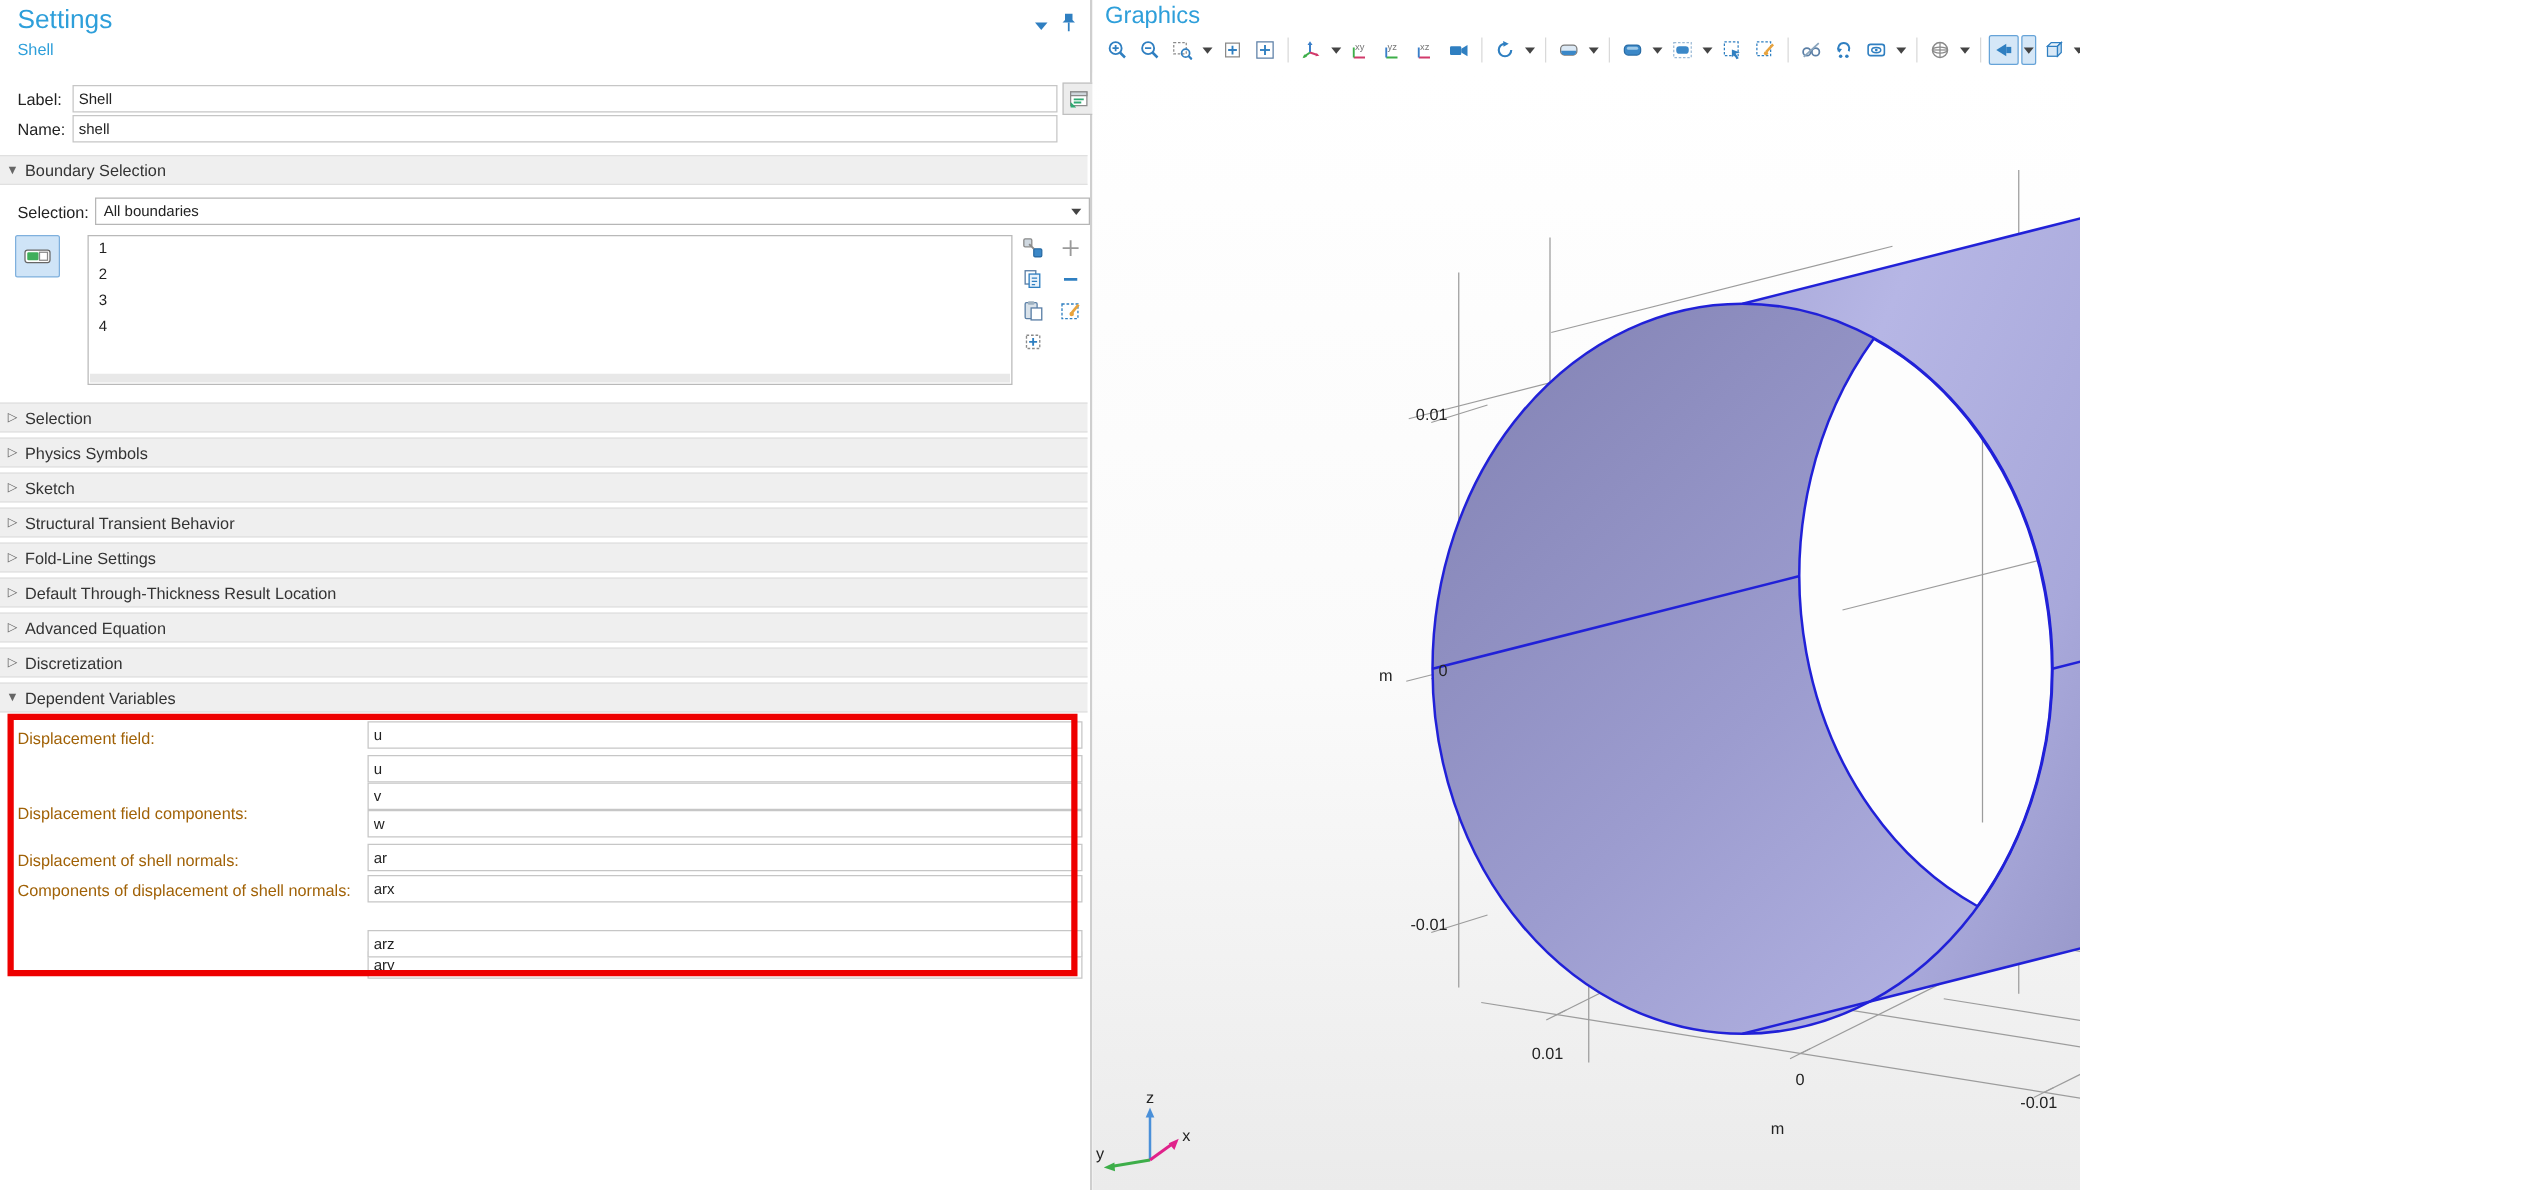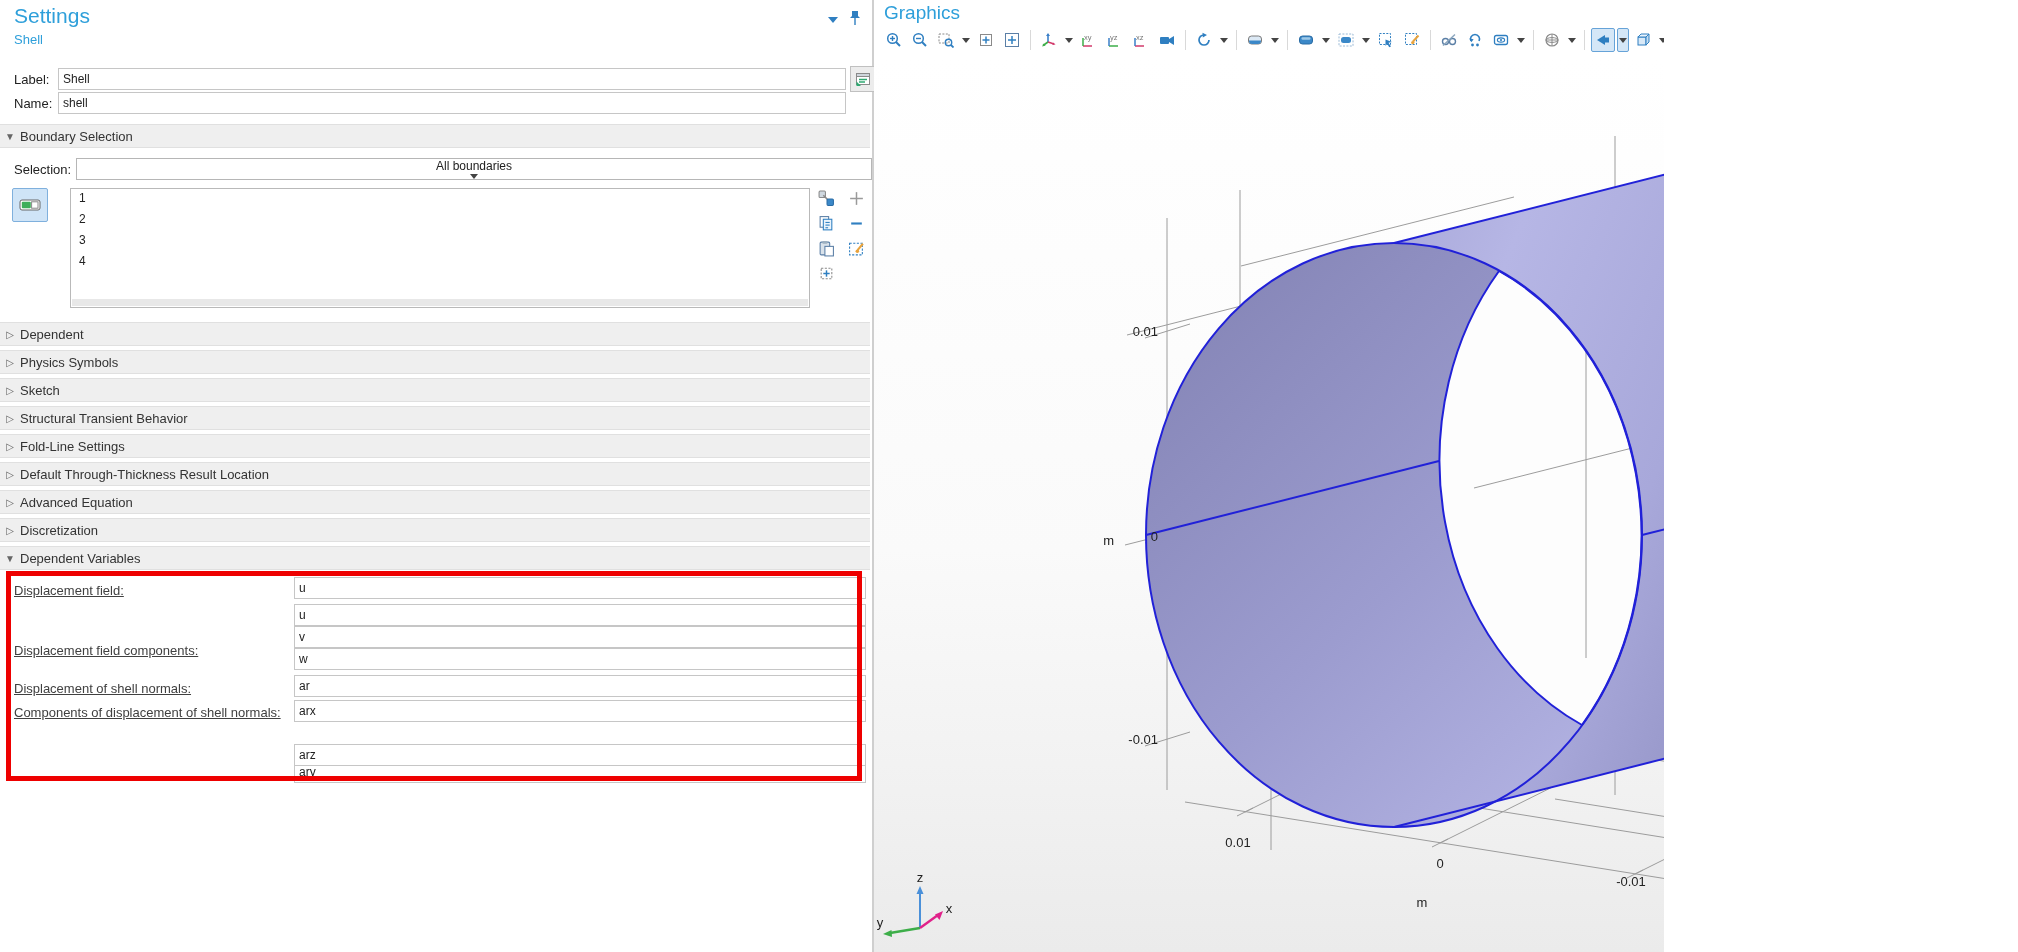--- a/index.html
+++ b/index.html
@@ -12,31 +12,31 @@
   .top-icons{position:absolute;right:10px;top:10px;display:flex;gap:10px;align-items:center;}
   .caret{width:0;height:0;border-left:5px solid transparent;border-right:5px solid transparent;border-top:6px solid #2f7fc1;display:inline-block;}
   .frow{position:absolute;left:14px;display:flex;align-items:center;font-size:13px;color:#222;}
   .frow label{width:44px;}
   .tinput{height:20px;border:1px solid #c6c6c6;background:#fff;font-size:12px;font-family:"Liberation Sans",sans-serif;padding:0 4px;color:#222;}
   .sq-btn{width:24px;height:24px;border:1px solid #c0c0c0;background:#ececec;display:flex;align-items:center;justify-content:center;margin-left:4px;}
   .sechead{position:absolute;left:0;width:870px;height:22px;background:#efefef;border-top:1px solid #e0e0e0;border-bottom:1px solid #e0e0e0;display:flex;align-items:center;font-size:13px;color:#333;cursor:default;}
   .sechead .arrow{width:20px;text-align:center;font-size:10px;color:#666;}
   .selrow{position:absolute;left:14px;top:158px;display:flex;align-items:center;font-size:13px;color:#222;}
   .selrow label{width:62px;}
-  .dropdown{width:782px;height:20px;border:1px solid #b6b6b6;background:#fff;display:flex;align-items:center;font-size:12px;padding:0 6px;justify-content:space-between;flex-direction:column;}
+  .dropdown{width:782px;height:20px;border:1px solid #b6b6b6;background:#fff;display:flex;align-items:center;font-size:12px;padding:0 6px;justify-content:space-between;}
   .dd-caret{width:0;height:0;border-left:4px solid transparent;border-right:4px solid transparent;border-top:5px solid #444;}
   .toggle-btn{position:absolute;left:12px;top:188px;width:34px;height:32px;background:#cfe4f7;border:1px solid #7fb0dd;border-radius:2px;display:flex;align-items:center;justify-content:center;}
   .listbox{position:absolute;left:70px;top:188px;width:738px;height:118px;border:1px solid #b9b9b9;background:#fff;font-size:12px;color:#222;}
   .listbox .li{padding:2px 8px;height:17px;}
   .hscroll{position:absolute;left:1px;bottom:1px;width:736px;height:7px;background:#e8e8e8;}
   .selicons{position:absolute;top:188px;display:flex;flex-direction:column;gap:5px;align-items:center;}
   .sic{width:20px;height:20px;display:flex;align-items:center;justify-content:center;}
   
   #redbox{position:absolute;left:6px;top:571px;width:856px;height:210px;border:5px solid #ee0000;box-sizing:border-box;}
-  .dvlabel{position:absolute;font-size:13px;color:#404040;left:14px;text-decoration:underline;}
+  .dvlabel{position:absolute;font-size:13px;color:#a16207;left:14px;}
   .dvinput{position:absolute;left:294px;width:562px;}
 
   
   #graphics{position:absolute;left:874px;top:0;width:1144px;height:952px;background:#fff;}
   .gtitle{position:absolute;left:10px;top:2px;font-size:19px;color:#2e9fda;text-align:right;}
   #gtoolbar{position:absolute;left:8px;top:27px;height:26px;display:flex;align-items:center;gap:2px;}
   .tbtn{width:22px;height:22px;display:flex;align-items:center;justify-content:center;border:1px solid transparent;border-radius:2px;}
   .tbtn.active{background:#d5e7f7;border:1px solid #66a3d8;}
   .tb-caret{width:10px;height:22px;display:flex;align-items:center;justify-content:center;border:1px solid transparent;border-radius:2px;}
   .tb-caret.active{background:#d5e7f7;border:1px solid #66a3d8;}
@@ -156,21 +156,21 @@
         <svg width="17" height="17" viewBox="0 0 16 16">
             <rect x="1.5" y="3" width="12" height="11" fill="none" stroke="#2f7fc1" stroke-dasharray="2 1.4"></rect>
             <line x1="9" y1="9.5" x2="14" y2="3.5" stroke="#e8a33d" stroke-width="2"></line>
             <circle cx="8.8" cy="10.6" r="1.7" fill="#e8a33d"></circle>
           </svg>
       </span>
     </div>
 
     <div class="sechead" style="top:322px;">
         <span class="arrow">▷</span>
-        <span>Dependent</span>
+        <span>Selection</span>
       </div>
     <div class="sechead" style="top:350px;">
         <span class="arrow">▷</span>
         <span>Physics Symbols</span>
       </div>
     <div class="sechead" style="top:378px;">
         <span class="arrow">▷</span>
         <span>Sketch</span>
       </div>
     <div class="sechead" style="top:406px;">

